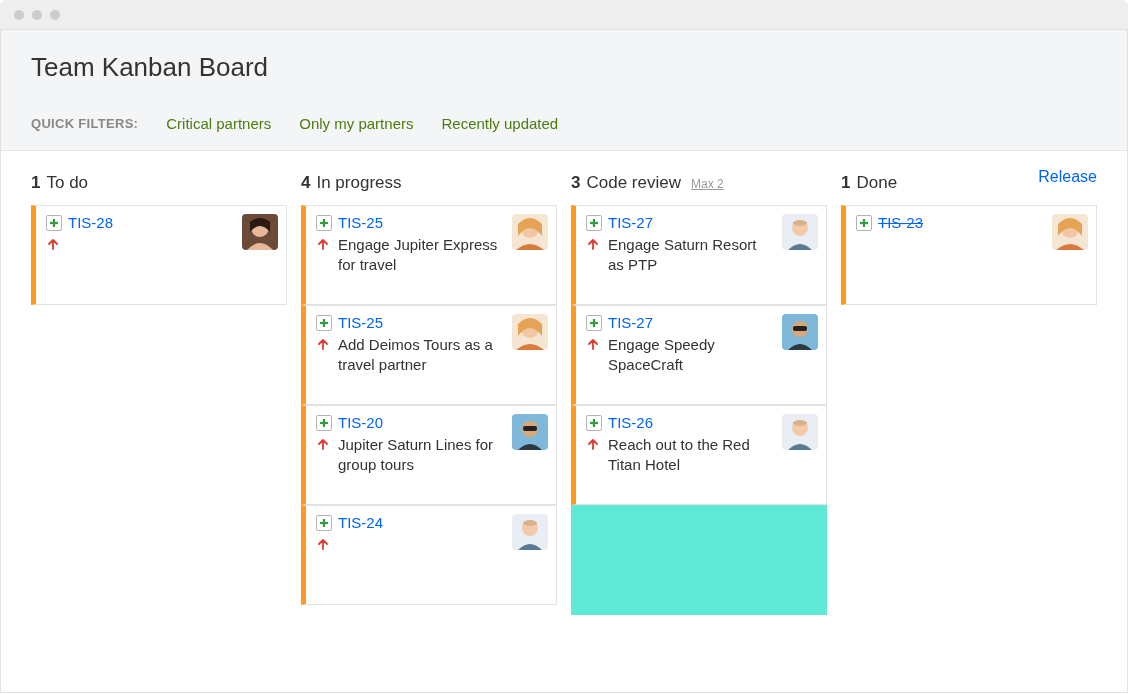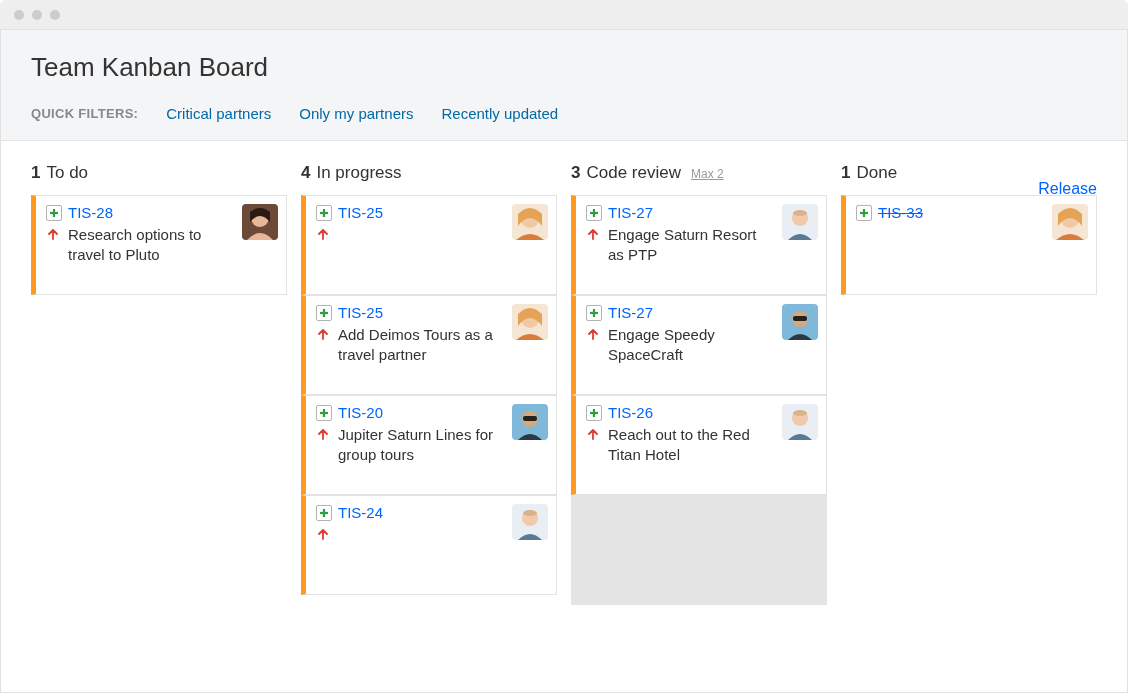--- a/index.html
+++ b/index.html
@@ -20,34 +20,34 @@
     gap: 8px;
     border-bottom: 1px solid #e1e1e1;
   }
   .chrome-dot { width: 10px; height: 10px; border-radius: 50%; background: #ccc; }
   .content-frame { border: 1px solid #e1e1e1; border-top: none; height: 663px; background: #fff; }
   .header-area {
     background: #f4f5f7;
     padding: 22px 30px 18px 30px;
     border-bottom: 1px solid #e5e5e5;
   }
-  .page-title { font-size: 26px; font-weight: 400; color: #333; margin-bottom: 22px; }
+  .page-title { font-size: 26px; font-weight: 400; color: #333; margin-bottom: 32px; }
   .filter-row { display: flex; align-items: center; gap: 28px; font-size: 15px; text-align: right; }
   .filter-label { font-size: 13px; font-weight: 600; color: #888; letter-spacing: 0.3px; }
-  .filter-link { color: #0369a1; text-decoration: none; cursor: pointer; }
+  .filter-link { color: #4d7c0f; text-decoration: none; cursor: pointer; }
   .board-wrap { padding: 22px 30px 0 30px; position: relative; }
-  .release-link { position: absolute; right: 30px; top: 39px; font-size: 16px; color: #0065ff; cursor: pointer; }
+  .release-link { position: absolute; right: 30px; top: 17px; font-size: 16px; color: #0065ff; cursor: pointer; }
   .columns { display: flex; gap: 14px; }
   .column { width: 260px; }
   .column-head { margin-bottom: 12px; font-size: 17px; color: #333; display: flex; align-items: baseline; gap: 6px; }
   .column-head .count { font-weight: 700; }
   .column-head .label { font-weight: 400; }
   .column-max { font-size: 12px; color: #999; margin-left: 4px; text-decoration: underline; }
   .column-body { background: #f1f2f4; border-radius: 0; padding: 0; min-height: 60px; display: flex; flex-direction: column; }
-  .column-body.alert { background: #e5e5e5; }
+  .column-body.alert { background: #5eead4; }
   .card {
     background: #fff;
     border: 1px solid #e2e2e2;
     border-left: 5px solid #ff991f;
     padding: 8px 10px 28px 10px;
     position: relative;
     min-height: 100px;
   }
   .card + .card { border-top: 1px solid #e2e2e2; }
   .card-key-row { display: flex; align-items: center; gap: 6px; margin-bottom: 4px; }
@@ -107,21 +107,20 @@
                   <svg viewBox="0 0 12 12">
                     <use href="#story-plus"></use>
                   </svg>
                 </span>
                 <a class="issue-key">TIS-28</a>
               </div>
               <div class="card-body-row">
                 <span class="priority-icon"><svg viewBox="0 0 14 14">
                     <use href="#priority-up"></use>
                   </svg></span>
-                <span class="summary">Research options to travel to Pluto</span>
               </div>
               <div class="avatar">
                 <svg viewBox="0 0 36 36">
                   <use href="#av-f1"></use>
                 </svg>
               </div>
             </div>
           </div>
         </div>
         <div class="column">
@@ -136,20 +135,21 @@
                   <svg viewBox="0 0 12 12">
                     <use href="#story-plus"></use>
                   </svg>
                 </span>
                 <a class="issue-key">TIS-25</a>
               </div>
               <div class="card-body-row">
                 <span class="priority-icon"><svg viewBox="0 0 14 14">
                     <use href="#priority-up"></use>
                   </svg></span>
+                <span class="summary">Engage Jupiter Express for travel</span>
               </div>
               <div class="avatar">
                 <svg viewBox="0 0 36 36">
                   <use href="#av-f2"></use>
                 </svg>
               </div>
             </div>
             <div class="card">
               <div class="card-key-row">
                 <span class="issue-type-icon">
@@ -293,21 +293,21 @@
             <span class="label">Done</span>
           </div>
           <div class="column-body">
             <div class="card">
               <div class="card-key-row">
                 <span class="issue-type-icon">
                   <svg viewBox="0 0 12 12">
                     <use href="#story-plus"></use>
                   </svg>
                 </span>
-                <a class="issue-key done">TIS-33</a>
+                <a class="issue-key done">TIS-23</a>
               </div>
               <div class="avatar">
                 <svg viewBox="0 0 36 36">
                   <use href="#av-f2"></use>
                 </svg>
               </div>
             </div>
           </div>
         </div>
       </div>

